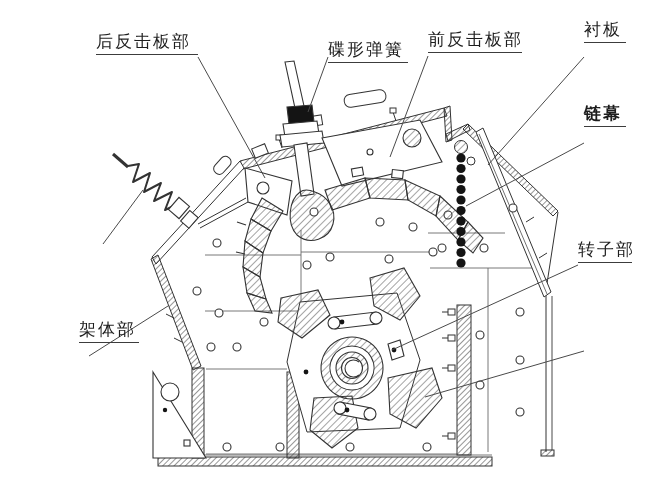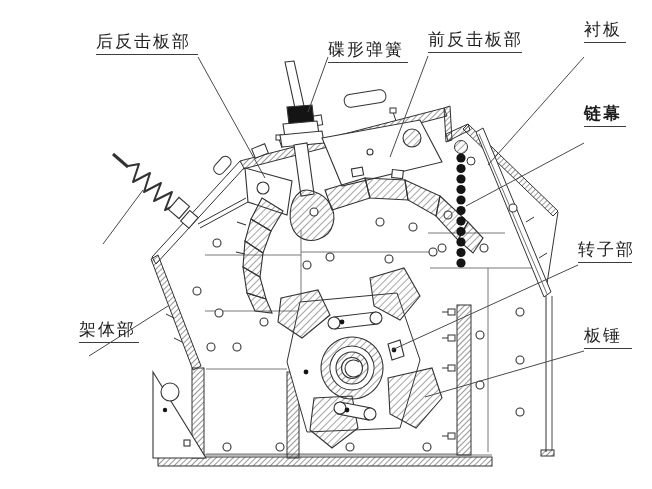--- a/index.html
+++ b/index.html
@@ -255,16 +255,15 @@
     <line x1="89" y1="356" x2="168" y2="306"></line>
   </g>
 </svg>
 
 <div class="callout" style="left:96px;top:32px;width:102px;">后反击板部</div>
 <div class="callout" style="left:328px;top:32px;width:80px;margin-top:8px;">碟形弹簧</div>
 <div class="callout" style="left:428px;top:30px;width:94px;">前反击板部</div>
 <div class="callout" style="left:584px;top:20px;width:42px;">衬板</div>
 <div class="callout" style="left:584px;top:104px;width:42px;font-weight:bold;">链幕</div>
 <div class="callout" style="left:578px;top:240px;width:62px;">转子部</div>
-<div class="callout" style="left:584px;top:326px;width:58px;">板锤</div>
 <div class="callout" style="left:31px;top:320px;width:60px;margin-left:48px;">架体部</div>
 
 </div>
 
 </body></html>

